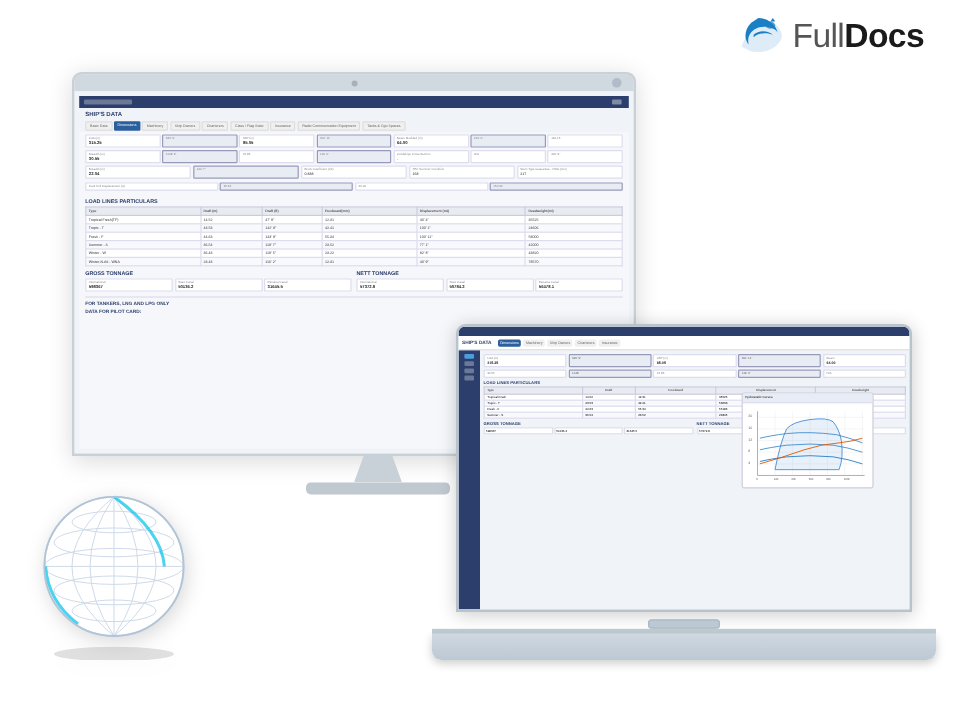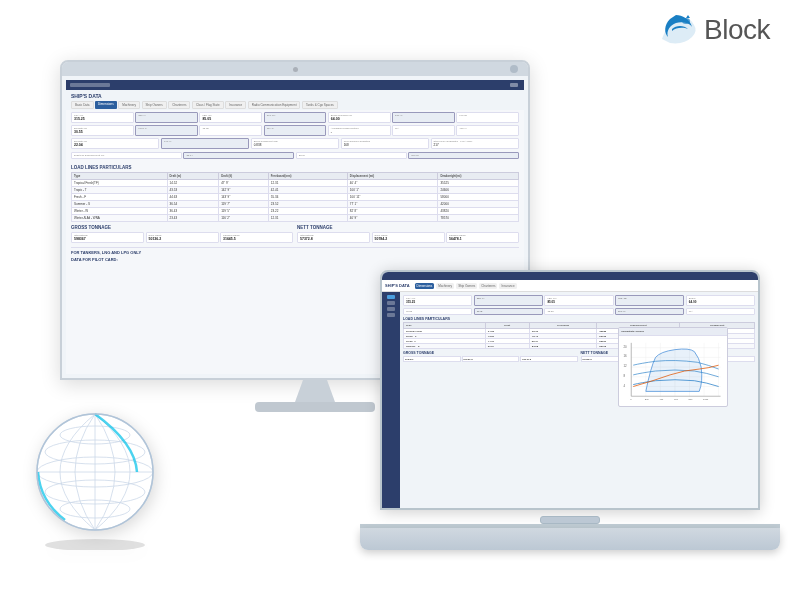--- a/index.html
+++ b/index.html
@@ -336,21 +336,22 @@
 <div class="header">
   <div class="logo-container">
     <svg class="logo-icon" viewBox="0 0 44 38" xmlns="http://www.w3.org/2000/svg">
       <path d="M8 28 Q14 10 28 8 Q36 6 40 14 Q44 20 38 26 Q30 34 16 32 Z" fill="#1a7fc4" opacity="0.15"></path>
       <path d="M22 4 C28 4 36 8 38 16 C36 12 28 10 22 12 C16 14 12 20 14 26 C10 22 10 14 16 8 Z" fill="#1a7fc4"></path>
       <path d="M18 18 C22 14 30 14 34 18 C30 16 22 16 18 20 Z" fill="#1a7fc4"></path>
       <ellipse cx="32" cy="10" rx="4" ry="3" fill="#1a7fc4" opacity="0.7"></ellipse>
       <path d="M32 7 L34 4 L36 7" fill="#1a7fc4"></path>
     </svg>
     <div style="font-size:28px; font-weight:400; color:#444; letter-spacing:-0.5px; display:flex;">
-      <span style="color:#555; font-weight:400;">Block</span>
+      <span style="color:#555; font-weight:400;">Full</span>
+      <span style="color:#1a1a1a; font-weight:700;">Docs</span>
     </div>
   </div>
 </div>
 
 <div class="globe-container">
   <svg class="globe-svg" viewBox="0 0 150 150" xmlns="http://www.w3.org/2000/svg">
 
     <ellipse cx="75" cy="145" rx="50" ry="6" fill="rgba(0,0,0,0.12)"></ellipse>
 
     <circle cx="75" cy="72" r="58" fill="white" stroke="#d0d8e4" stroke-width="1.5"></circle>

